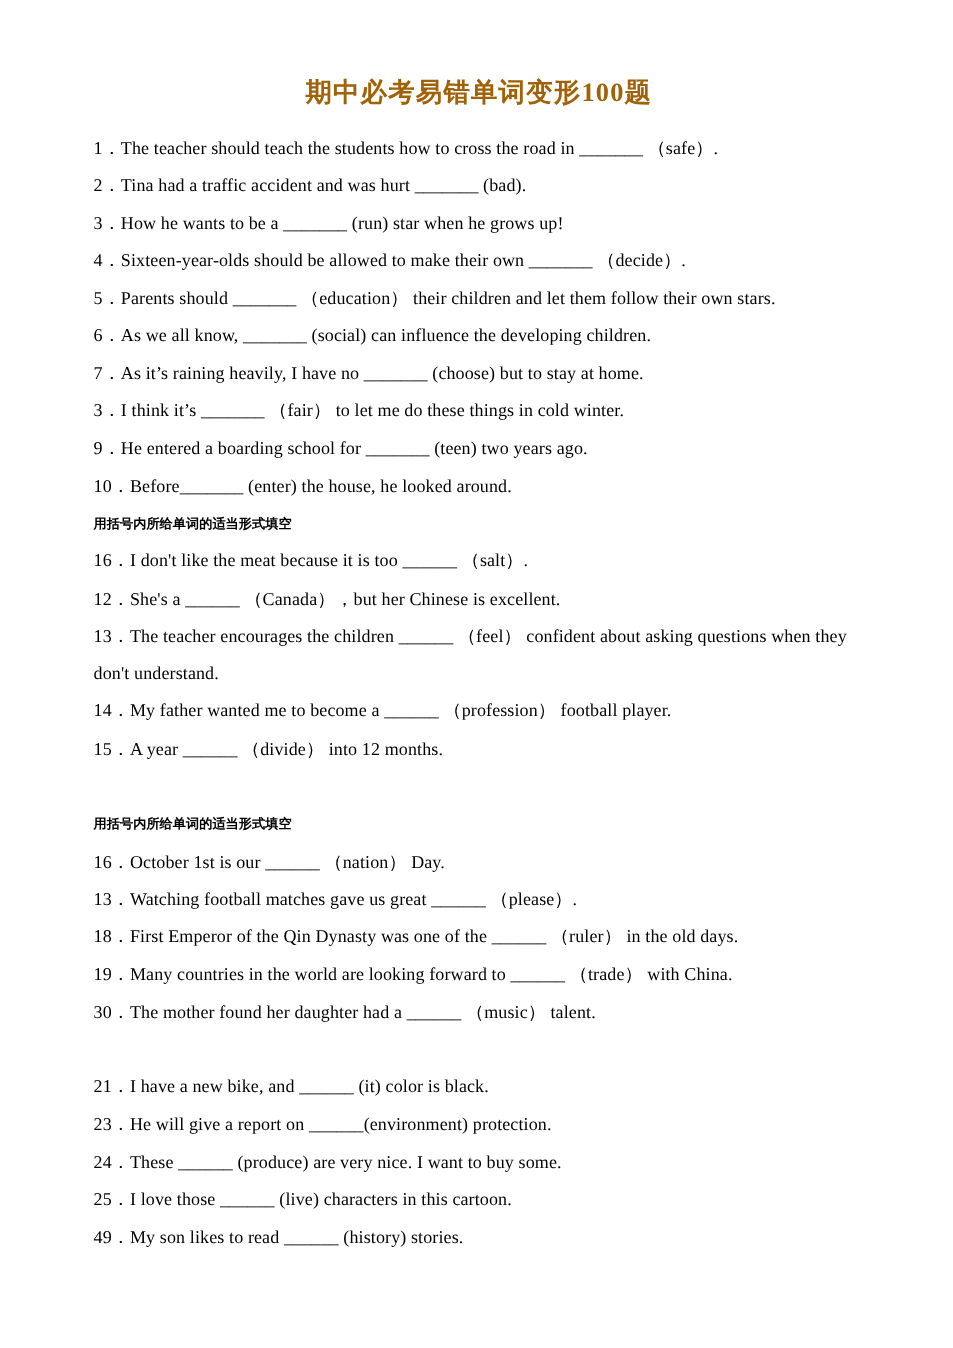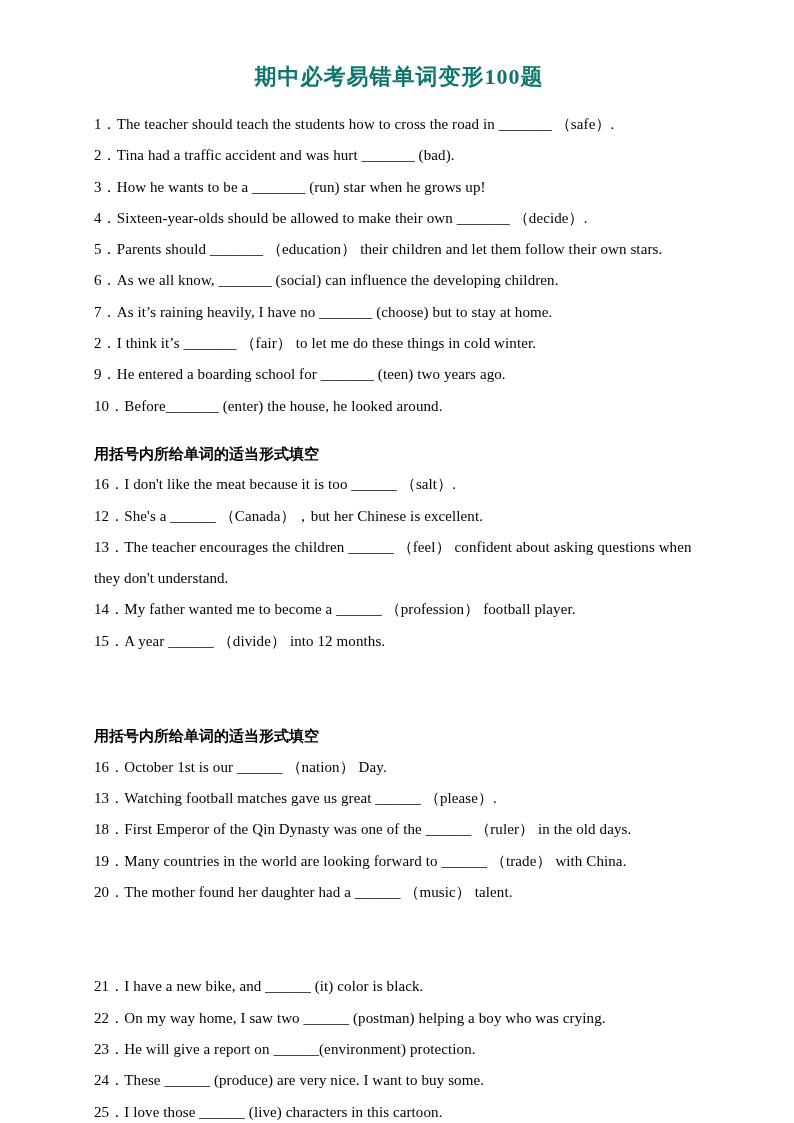--- a/index.html
+++ b/index.html
@@ -22,54 +22,54 @@
   .title {
     margin: 0 0 17px 0;
     text-align: center;
     font-size: 22px;
     font-weight: 700;
     line-height: 30px;
     color: #c00000;
     font-family: "Liberation Serif", serif;
     letter-spacing: 1px;
   }
-  section { margin: 16px; padding: 0; }
+  section { margin: 0; padding: 0; }
   p.item {
     margin: 0;
     line-height: 31.3px;
     font-size: 15px;
     letter-spacing: 0.1px;
   }
   p.sec-header {
     margin: 0;
     line-height: 31.3px;
-    font-size: 15px;
+    font-size: 11px;
     font-weight: 700;
     font-family: "Liberation Sans", sans-serif;
   }
   .spacer {
     height: 31.3px;
   }
 </style>
 </head>
 <body>
 
 <div class="page">
 
-  <h1 class="title" style="color: #0f766e;">期中必考易错单词变形100题</h1>
+  <h1 class="title" style="color: #a16207;">期中必考易错单词变形100题</h1>
 
   <section>
     <p class="item">1．The teacher should teach the students how to cross the road in _______ （safe）.</p>
     <p class="item">2．Tina had a traffic accident and was hurt _______ (bad).</p>
     <p class="item">3．How he wants to be a _______ (run) star when he grows up!</p>
     <p class="item">4．Sixteen-year-olds should be allowed to make their own _______ （decide）.</p>
     <p class="item">5．Parents should _______ （education） their children and let them follow their own stars.</p>
     <p class="item">6．As we all know, _______ (social) can influence the developing children.</p>
     <p class="item">7．As it’s raining heavily, I have no _______ (choose) but to stay at home.</p>
-    <p class="item">2．I think it’s _______ （fair） to let me do these things in cold winter.</p>
+    <p class="item">3．I think it’s _______ （fair） to let me do these things in cold winter.</p>
     <p class="item">9．He entered a boarding school for _______ (teen) two years ago.</p>
     <p class="item">10．Before_______ (enter) the house, he looked around.</p>
   </section>
 
   <section>
     <p class="sec-header">用括号内所给单词的适当形式填空</p>
     <p class="item">16．I don't like the meat because it is too ______ （salt）.</p>
     <p class="item">12．She's a ______ （Canada），but her Chinese is excellent.</p>
     <p class="item">13．The teacher encourages the children ______ （feel） confident about asking questions when they don't understand.</p>
     <p class="item">14．My father wanted me to become a ______ （profession） football player.</p>
@@ -77,27 +77,26 @@
   </section>
 
   <div class="spacer"></div>
 
   <section>
     <p class="sec-header">用括号内所给单词的适当形式填空</p>
     <p class="item">16．October 1st is our ______ （nation） Day.</p>
     <p class="item">13．Watching football matches gave us great ______ （please）.</p>
     <p class="item">18．First Emperor of the Qin Dynasty was one of the ______ （ruler） in the old days.</p>
     <p class="item">19．Many countries in the world are looking forward to ______ （trade） with China.</p>
-    <p class="item">20．The mother found her daughter had a ______ （music） talent.</p>
+    <p class="item">30．The mother found her daughter had a ______ （music） talent.</p>
   </section>
 
   <div class="spacer"></div>
 
   <section>
     <p class="item">21．I have a new bike, and ______ (it) color is black.</p>
-    <p class="item">22．On my way home, I saw two ______ (postman) helping a boy who was crying.</p>
     <p class="item">23．He will give a report on ______(environment) protection.</p>
     <p class="item">24．These ______ (produce) are very nice. I want to buy some.</p>
     <p class="item">25．I love those ______ (live) characters in this cartoon.</p>
     <p class="item">49．My son likes to read ______ (history) stories.</p>
   </section>
 
 </div>
 
 </body></html>

